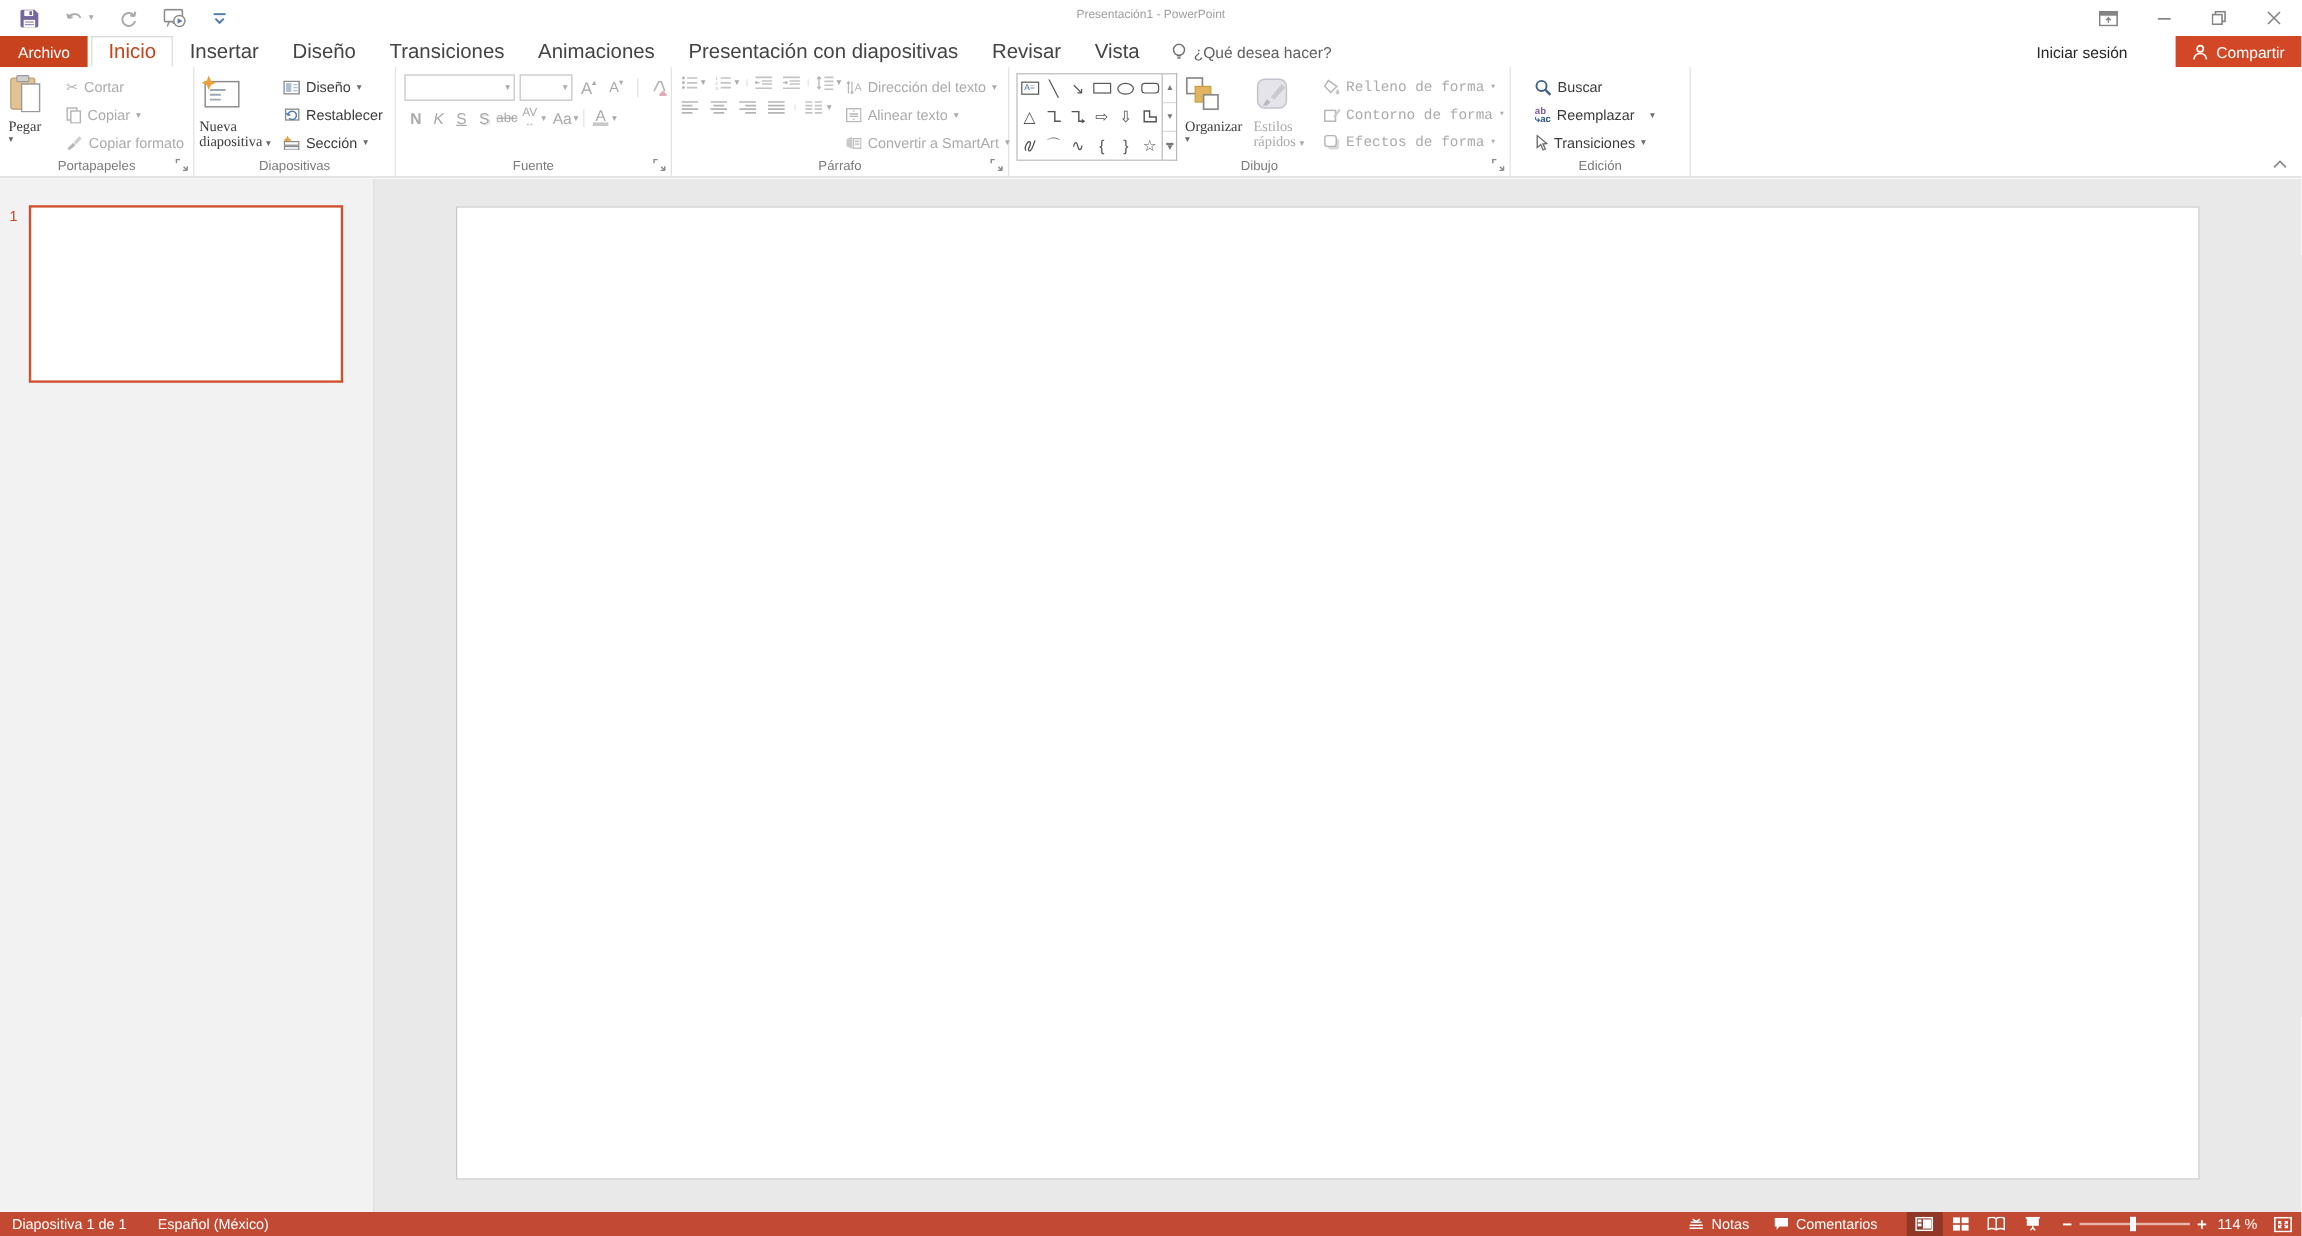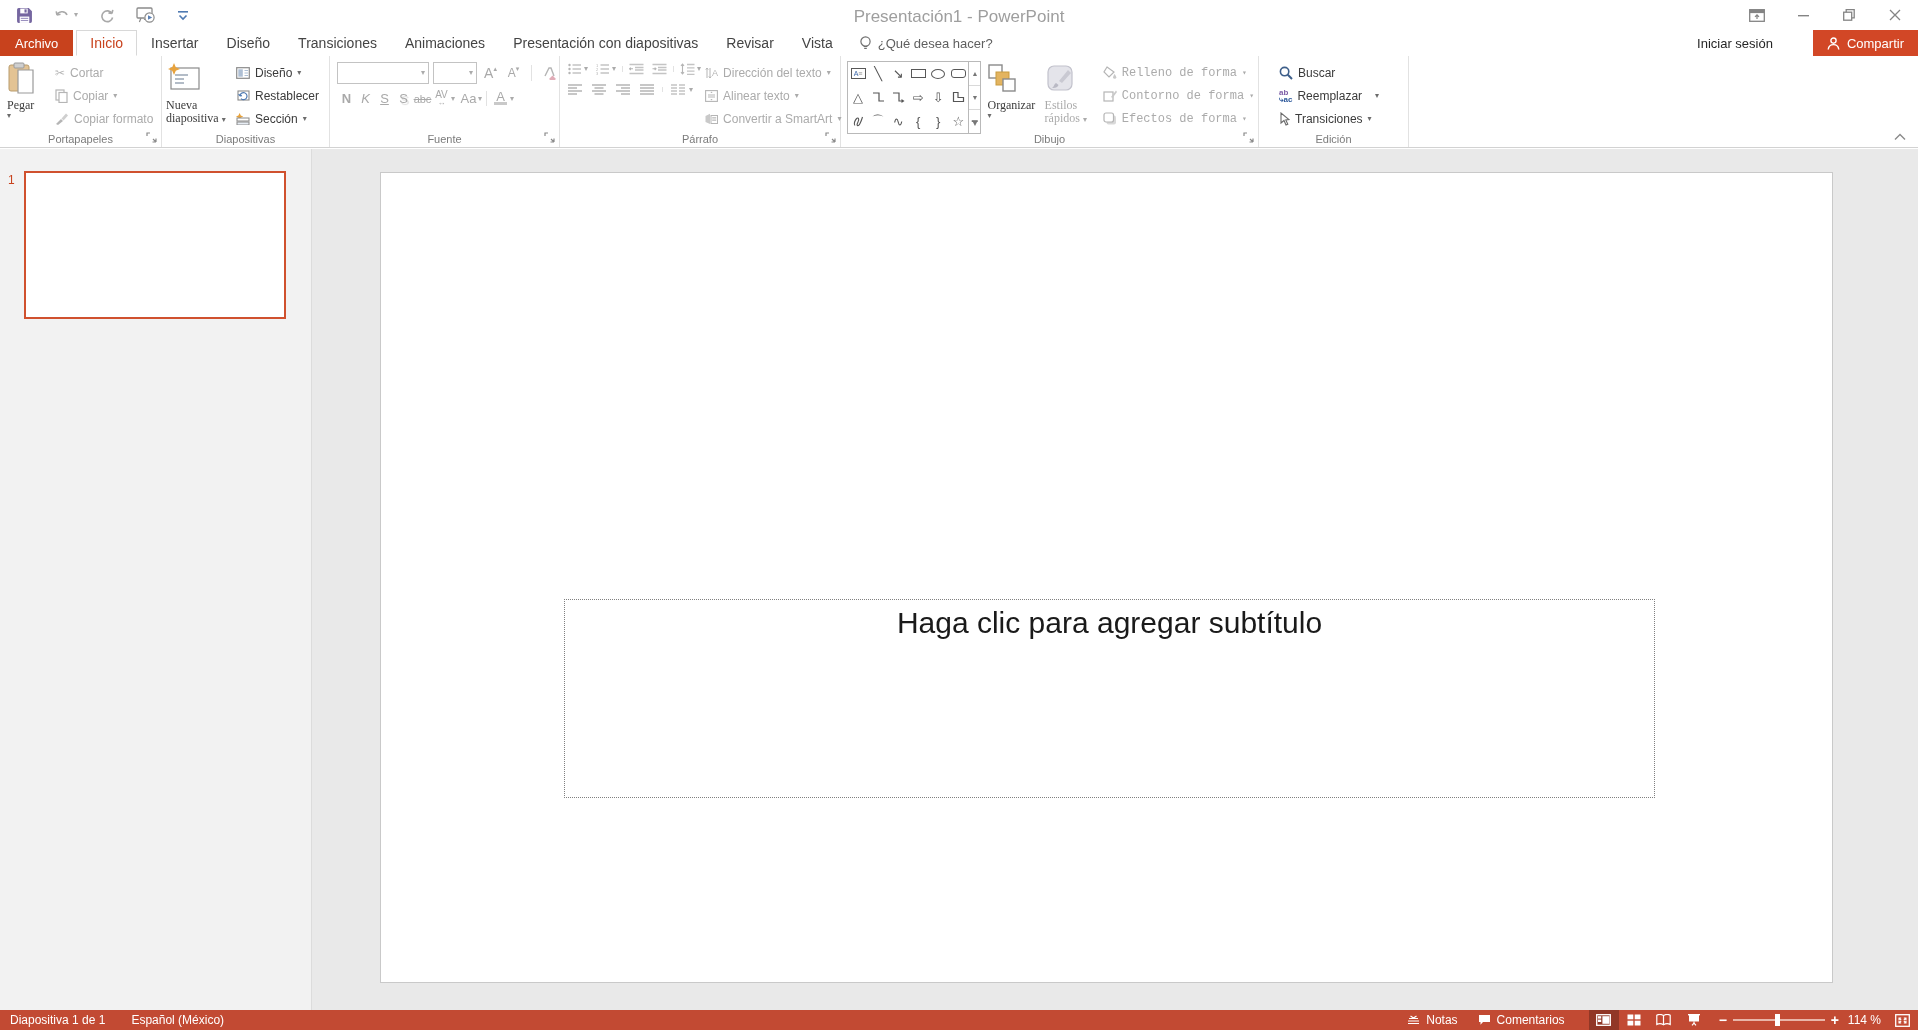--- a/index.html
+++ b/index.html
@@ -5,28 +5,28 @@
   * { box-sizing: border-box; margin: 0; padding: 0; }
   html,body { width:1918px; height:1030px; overflow:hidden;
     font-family:"Liberation Sans", sans-serif; background:#fff; }
   .app { position:relative; width:1918px; height:1030px; }
 
   
   .titlebar { position:absolute; top:0; left:0; right:0; height:30px; background:#fff; }
   .qat { position:absolute; left:16px; top:0; height:30px; display:flex; align-items:center; gap:21px; }
   .qat .qbtn { display:flex; align-items:center; gap:2px; cursor:default; }
   .win-title { position:absolute; left:50%; top:7px; transform:translateX(-50%);
-    font-size:17px; color:#9e9e9e; white-space:nowrap; }
+    font-size:10px; color:#9e9e9e; white-space:nowrap; }
   .win-controls { position:absolute; right:0; top:0; height:30px; display:flex; }
   .win-controls .wbtn { width:46px; height:30px; display:flex; align-items:center; justify-content:center; color:#848484; font-size:13px; }
 
   
   .tabrow { position:absolute; top:30px; left:0; right:0; height:26px; background:#fff; display:flex; align-items:stretch; }
   .tab-file { background:#C8421D; color:#fff; padding:0 15px; font-size:13px; display:flex; align-items:center; margin-right:3px; }
-  .tab { padding:0 13px; font-size:14px; color:#444; display:flex; align-items:center; border:1px solid transparent; }
+  .tab { padding:0 13px; font-size:17px; color:#444; display:flex; align-items:center; border:1px solid transparent; }
   .tab.selected { color:#C8421D; background:#fff; border:1px solid #d8d8d8; border-bottom-color:#fff; }
   .tellme { display:flex; align-items:center; gap:6px; padding:0 12px; font-size:13px; color:#5f5f5f; }
   .tabrow-right { margin-left:auto; display:flex; align-items:center;gap:20px; }
   .signin { font-size:13px; color:#262626; margin-right:20px; }
   .share-btn { height:26px; padding:0 14px; background:#D24726; color:#fff; font-size:13px;
     display:flex; align-items:center; gap:7px; }
 
   
   .ribbon { position:absolute; top:56px; left:0; right:0; height:92px; background:#fff;
     border-bottom:1px solid #d2d2d2; display:flex; }
@@ -615,23 +615,20 @@
     </div>
   </div>
 
   <div class="content">
     <div class="slidepanel">
       <span class="thumb-num">1</span>
       <div class="thumb"></div>
     </div>
 
     <div class="slide">
-      <div class="ph ph-sub">
-        <span class="t">Haga clic para agregar subtítulo</span>
-      </div>
     </div>
   </div>
 
   <div class="statusbar">
     <div class="sb-left">
       <span>Diapositiva 1 de 1</span>
       <span>Español (México)</span>
     </div>
     <div class="sb-right">
       <span class="sb-item">

